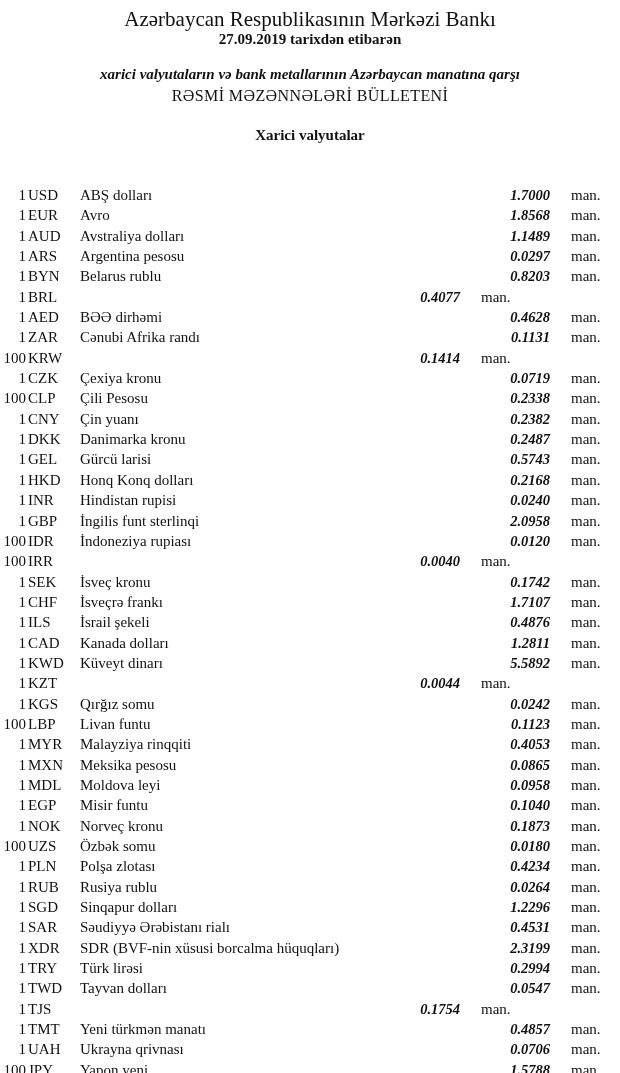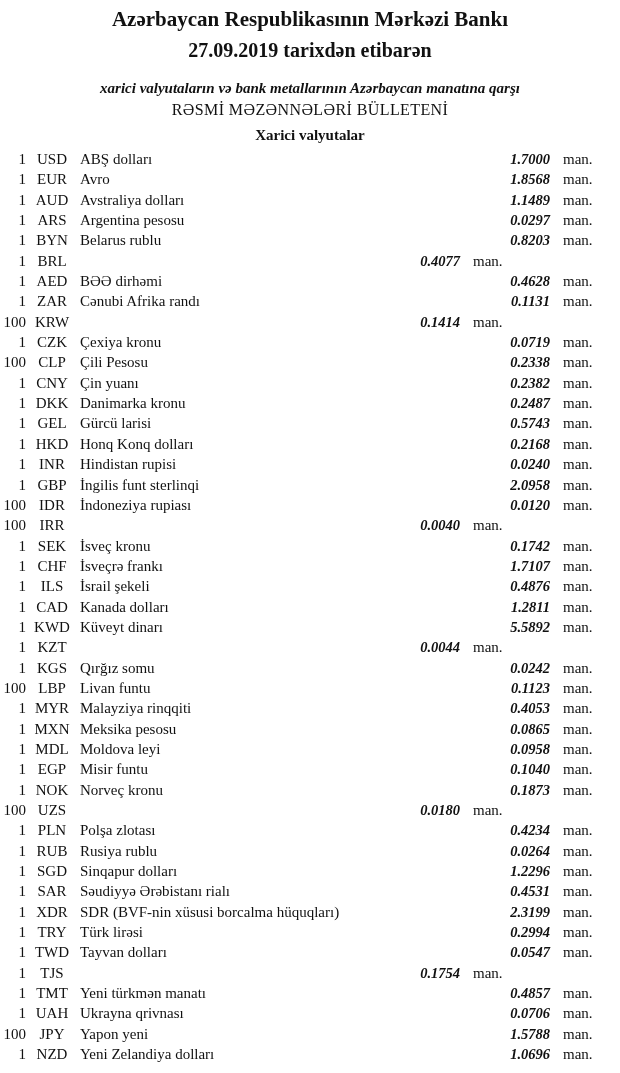--- a/index.html
+++ b/index.html
@@ -20,27 +20,27 @@
   }
   .doc-header {
     position: absolute;
     top: 7px;
     left: 0;
     width: 620px;
     text-align: center;
   }
   .bank-name {
     font-size: 21px;
+    font-weight: normal;
+    line-height: 1.15;
+  }
+  .date-line {
+    font-size: 15px;
     font-weight: bold;
-    line-height: 1.15;
-  }
-  .date-line {
-    font-size: 20px;
-    font-weight: bold;
-    margin-top: 8px;
+    margin-top: 0;
   }
   .subject-line {
     font-size: 15px;
     font-weight: bold;
     margin-top: 18px;
     font-style: italic;
   }
   .bulletin-title {
     font-size: 16px;
     font-weight: normal;
@@ -68,36 +68,36 @@
     height: 20.35px;
     align-items: baseline;
     font-size: 15px;
     line-height: 20.35px;
   }
   .cell-qty {
     text-align: right;
     padding-right: 2px;
   }
   .cell-code {
-    text-align: center;
+    margin-top: 36px;
   }
   .cell-name {
     text-align: left;
     padding-left: 4px;
     white-space: nowrap;
   }
   .cell-rate {
     text-align: right;
     font-weight: bold;
     font-style: italic;
     font-size: 14.5px;
   }
   .cell-unit {
     text-align: left;
-    padding-left: 13px;
+    padding-left: 21px;
   }
 </style>
 </head>
 <body>
 
 <div class="page">
 
   <div class="doc-header">
     <div class="bank-name">Azərbaycan Respublikasının Mərkəzi Bankı</div>
     <div class="date-line">27.09.2019 tarixdən etibarən</div>
@@ -324,20 +324,21 @@
       <div class="rate-row">
     <span class="cell-qty">1</span>
     <span class="cell-code">NOK</span>
     <span class="cell-name">Norveç kronu</span>
     <span class="cell-rate">0.1873</span>
     <span class="cell-unit">man.</span>
   </div>
       <div class="rate-row">
     <span class="cell-qty">100</span>
     <span class="cell-code">UZS</span>
+    <span class="cell-name">Özbək somu</span>
     <span class="cell-rate">0.0180</span>
     <span class="cell-unit">man.</span>
   </div>
       <div class="rate-row">
     <span class="cell-qty">1</span>
     <span class="cell-code">PLN</span>
     <span class="cell-name">Polşa zlotası</span>
     <span class="cell-rate">0.4234</span>
     <span class="cell-unit">man.</span>
   </div>

